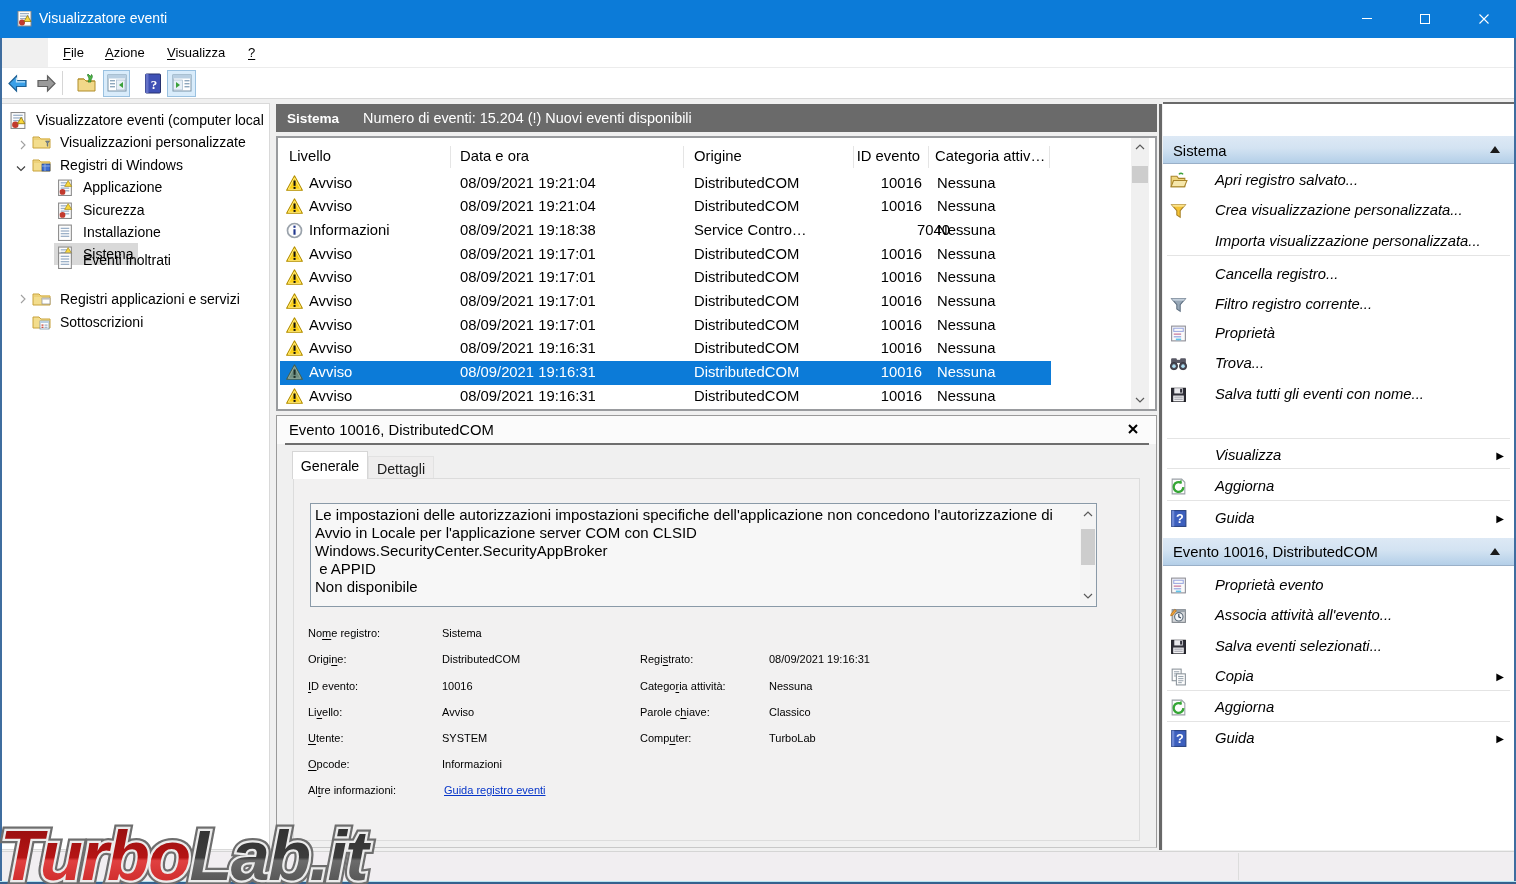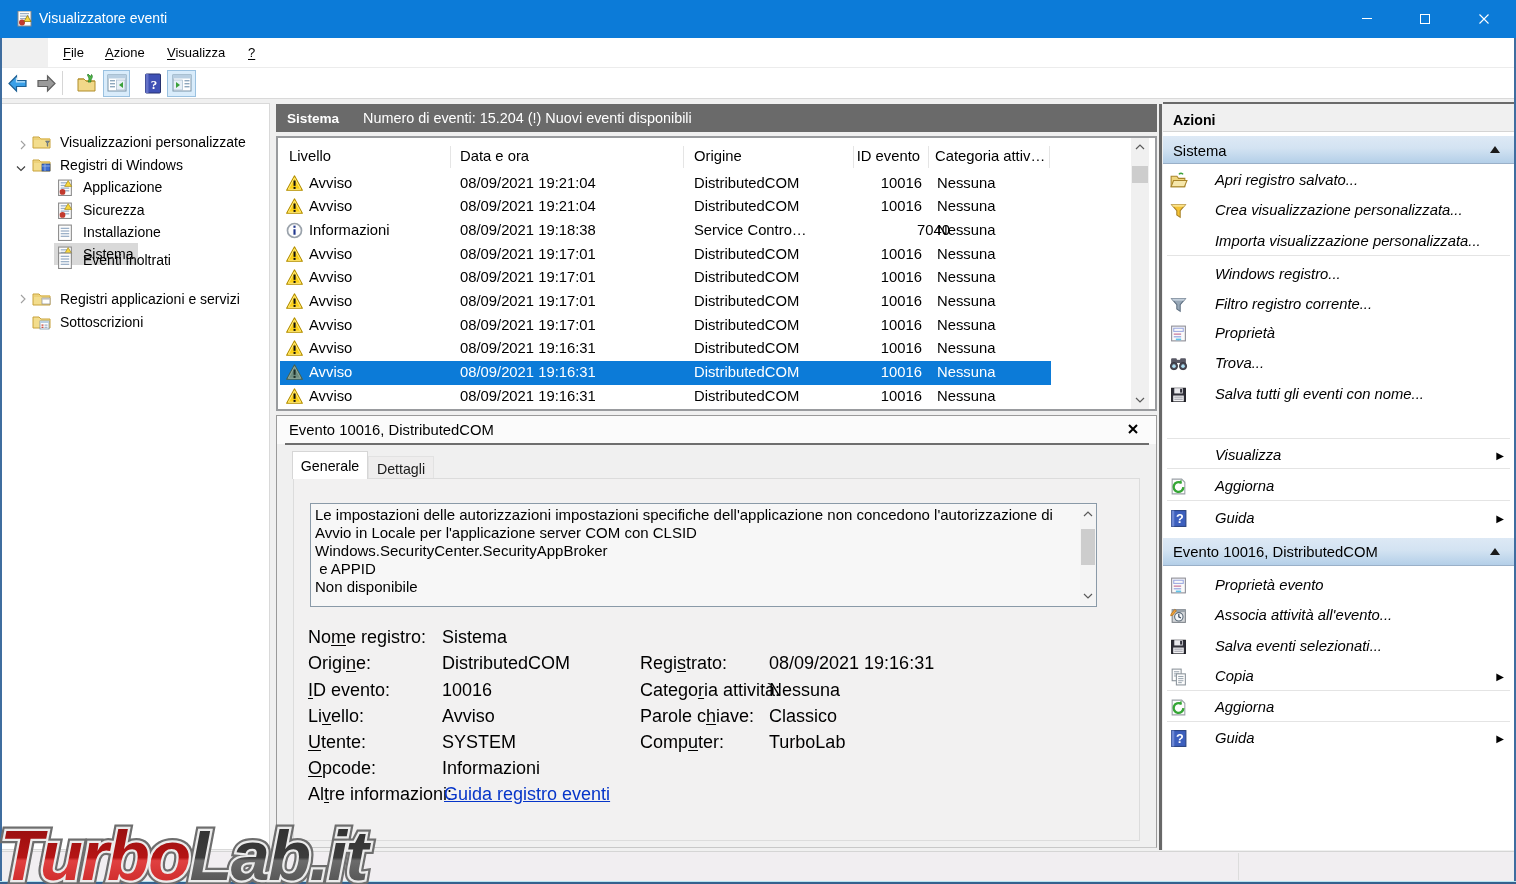--- a/index.html
+++ b/index.html
@@ -48,21 +48,21 @@
 .colline { position:absolute; top:8px; width:1px; height:22px; background:#e5e5e5; }
 .lrow { position:absolute; left:2px; height:24px; width:771px; font-size:14.8px; white-space:nowrap; }
 .lrow div { position:absolute; top:3px; }
 .lrow svg.wic { position:absolute; left:6px; top:3px; }
 .sel { background:#0c7bd8; color:#fff; }
 
 #dpane .dtitle { position:absolute; left:12px; top:6px; font-size:14.8px; }
 .tab { position:absolute; top:31px; height:26px; font-size:14.2px; text-align:center; }
 #tabpage { position:absolute; left:16px; top:62px; width:847px; height:363px; background:#f2f1f1; border:1px solid #dcdcdc; }
 #descbox { position:absolute; left:16px; top:24px; width:787px; height:104px; background:#f7f7f7; border:1px solid #8a9aa8; font-size:15px; line-height:17.9px; overflow:hidden;padding-left:12px; }
-.flabel { position:absolute; font-size:18px; white-space:nowrap; }
+.flabel { position:absolute; font-size:11px; white-space:nowrap; }
 a.lnk { color:#0635c9; }
 
 .sbar { position:absolute; background:#f0f0f0; }
 .sthumb { position:absolute; left:1px; background:#cdcdcd; }
 </style>
 </head>
 <body>
 <div class="abs" id="titlebar">
   <svg style="position:absolute;left:17px;top:11px" width="16" height="16" viewBox="0 0 16 16">
     <rect x="1" y="0" width="13" height="15" fill="#fdfdfd" stroke="#8a8a8a" stroke-width="1"></rect>
@@ -124,20 +124,32 @@
     <rect x="1" y="1" width="18" height="16" fill="#fff" stroke="#7a93a8"></rect>
     <rect x="1" y="1" width="18" height="3.5" fill="#b9cfe2"></rect>
     <rect x="1.5" y="6" width="9" height="10" fill="#e8f0f7" stroke="#9ab1c5" stroke-width="0.6"></rect>
     <path d="M4 8 L8 11 L4 14 Z" fill="#3ba13b"></path>
     <rect x="12.5" y="6" width="5" height="1.4" fill="#8fa8bd"></rect>
       <rect x="12.5" y="9" width="5" height="1.4" fill="#8fa8bd"></rect>
       <rect x="12.5" y="12" width="5" height="1.4" fill="#8fa8bd"></rect>
   </svg>
 </div>
 <div class="abs" id="tree">
+  <div class="trow" style="left:8px;top:5px">
+    <svg width="17" height="17" viewBox="0 0 16 16">
+        <rect x="1" y="0.5" width="13" height="15" fill="#fdfdfd" stroke="#8a8a8a"></rect>
+        <rect x="3" y="2.5" width="9" height="1.2" fill="#9bb0c8"></rect>
+        <rect x="3" y="5" width="9" height="1.2" fill="#9bb0c8"></rect>
+        <rect x="3" y="7.5" width="9" height="1.2" fill="#9bb0c8"></rect>
+        <rect x="3" y="10" width="6" height="1.2" fill="#9bb0c8"></rect>
+        <circle cx="5" cy="12" r="3" fill="#c23a2e"></circle>
+        <path d="M10.5 5 L14 11 L7 11 Z" fill="#f8d73c" stroke="#8a6d00" stroke-width="0.7"></path>
+      </svg>
+    <span>Visualizzatore eventi (computer local</span>
+  </div>
   <svg class="chev" style="left:13px;top:33px" viewBox="0 0 16 16">
       <path d="M6 4 L10 8 L6 12" fill="none" stroke="#a0a0a0" stroke-width="1.1"></path>
     </svg>
   <div class="trow" style="left:30px;top:27px">
     <svg width="19" height="16" viewBox="0 0 19 16">
         <path d="M1 3 L7 3 L9 5 L18 5 L18 14 L1 14 Z" fill="#f3dd8d" stroke="#c8a23a" stroke-width="1"></path>
         <path d="M1 5 L18 5" stroke="#e7c564" stroke-width="1"></path>
         <path d="M13.5 7 L17.5 7 L15.9 9.2 L15.9 12.5 L15.1 11.8 L15.1 9.2 Z" fill="#7b8794" stroke="#4f5a66" stroke-width="0.5"></path>
       </svg>
     <span>Visualizzazioni personalizzate</span>
@@ -431,23 +443,20 @@
     <div class="flabel" style="left:346px;top:253px">Comp<u>u</u>ter:</div>
       <div class="flabel" style="left:475px;top:253px">TurboLab</div>
     <div class="flabel" style="left:14px;top:279px"><u>O</u>pcode:</div>
       <div class="flabel" style="left:148px;top:279px">Informazioni</div>
     <div class="flabel" style="left:14px;top:305px">Al<u>t</u>re informazioni:</div>
       <div class="flabel" style="left:150px;top:305px"><a class="lnk" href="#">Guida registro eventi</a></div>
   </div>
 </div>
 <div class="abs" id="split"></div>
 <div class="abs" id="apanel">
-  <div style="position:absolute;left:0;top:0;width:351px;height:28px;background:#f0f0f0;border-bottom:1px solid #d4d4d4">
-      <span style="position:absolute;left:10px;top:8px;font-weight:bold;font-size:14.2px">Azioni</span>
-    </div>
   <div class="ahead" style="top:31px">
       <span style="position:absolute;left:10px;top:7px">Sistema</span>
       <svg style="position:absolute;right:13px;top:9px" width="12" height="10">
         <path d="M6 1 L11 8 L1 8 Z" fill="#1a1a1a"></path>
       </svg>
     </div>
   <div class="aitem" style="top:61px">
       <span class="ico">
         <svg viewBox="0 0 18 18">
           <path d="M9.5 3.2 C10.5 1.8 12.5 1.8 13.2 3.2" fill="none" stroke="#3ba13b" stroke-width="1.6"></path>
@@ -464,21 +473,21 @@
           <path d="M2.5 3.5 L15.5 3.5 L13.8 5.5 L4.2 5.5 Z" fill="#fbe28a"></path>
         </svg>
       </span>
       <span class="txt">Crea visualizzazione personalizzata...</span>
     </div>
   <div class="aitem" style="top:122px">
       <span class="txt">Importa visualizzazione personalizzata...</span>
     </div>
   <div class="asep" style="top:151px"></div>
   <div class="aitem" style="top:155px">
-      <span class="txt">Windows registro...</span>
+      <span class="txt">Cancella registro...</span>
     </div>
   <div class="aitem" style="top:185px">
       <span class="ico">
         <svg viewBox="0 0 18 18">
           <path d="M2.5 3.5 L15.5 3.5 L10.6 9.2 L10.6 15.5 L7.4 13.3 L7.4 9.2 Z" fill="#97a7b7" stroke="#5e6f80" stroke-width="1"></path>
           <path d="M2.5 3.5 L15.5 3.5 L13.8 5.5 L4.2 5.5 Z" fill="#c3cfdb"></path>
         </svg>
       </span>
       <span class="txt">Filtro registro corrente...</span>
     </div>

